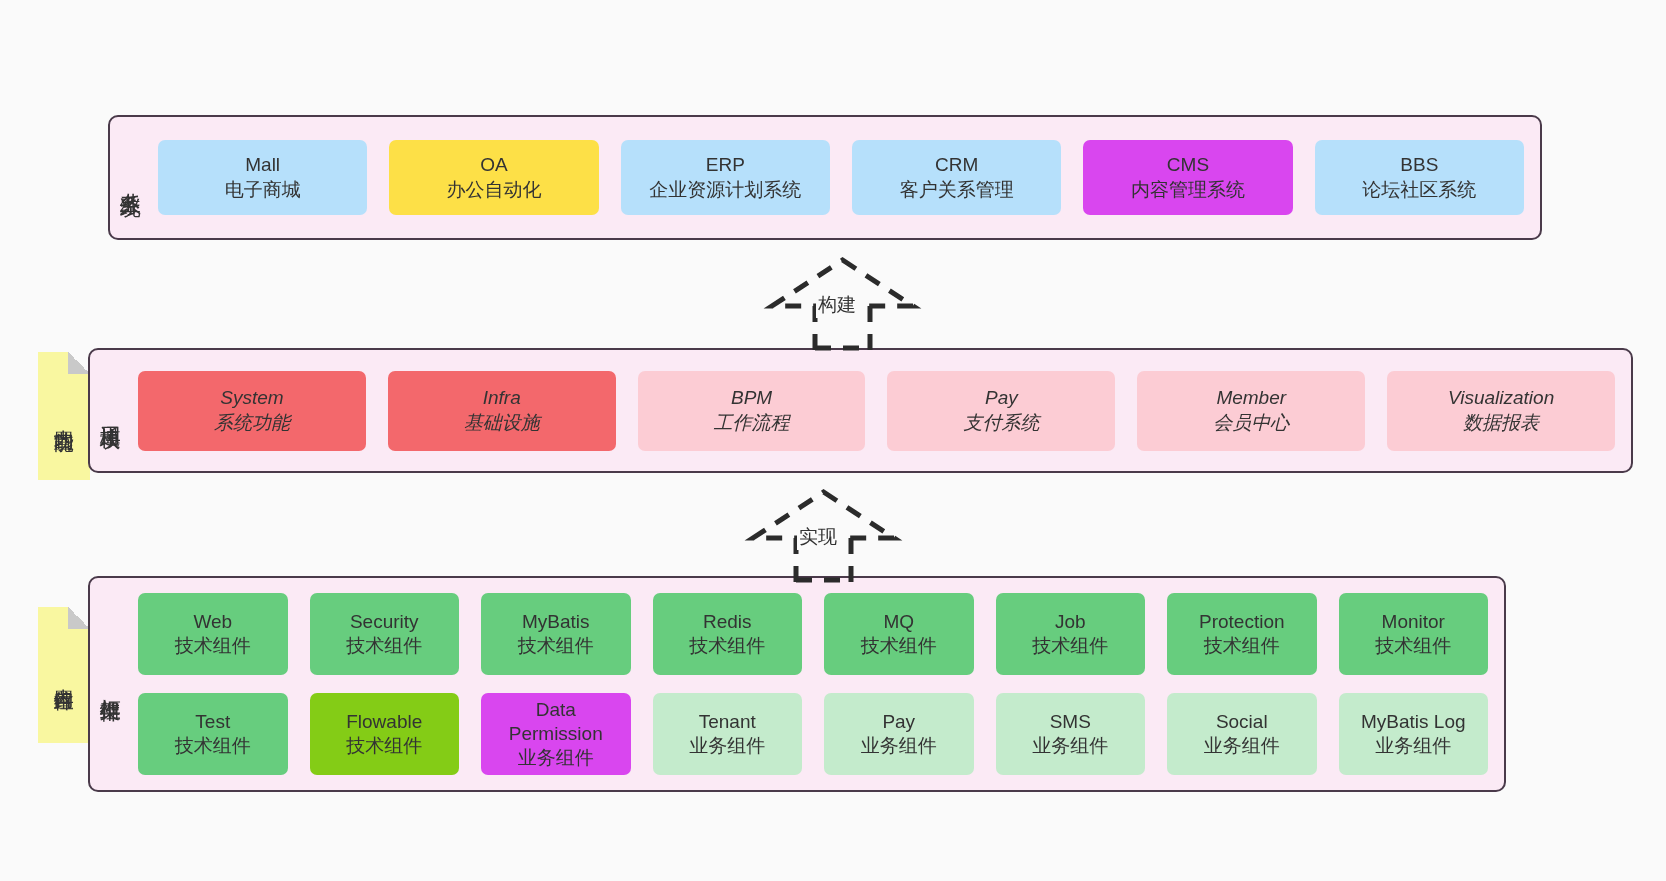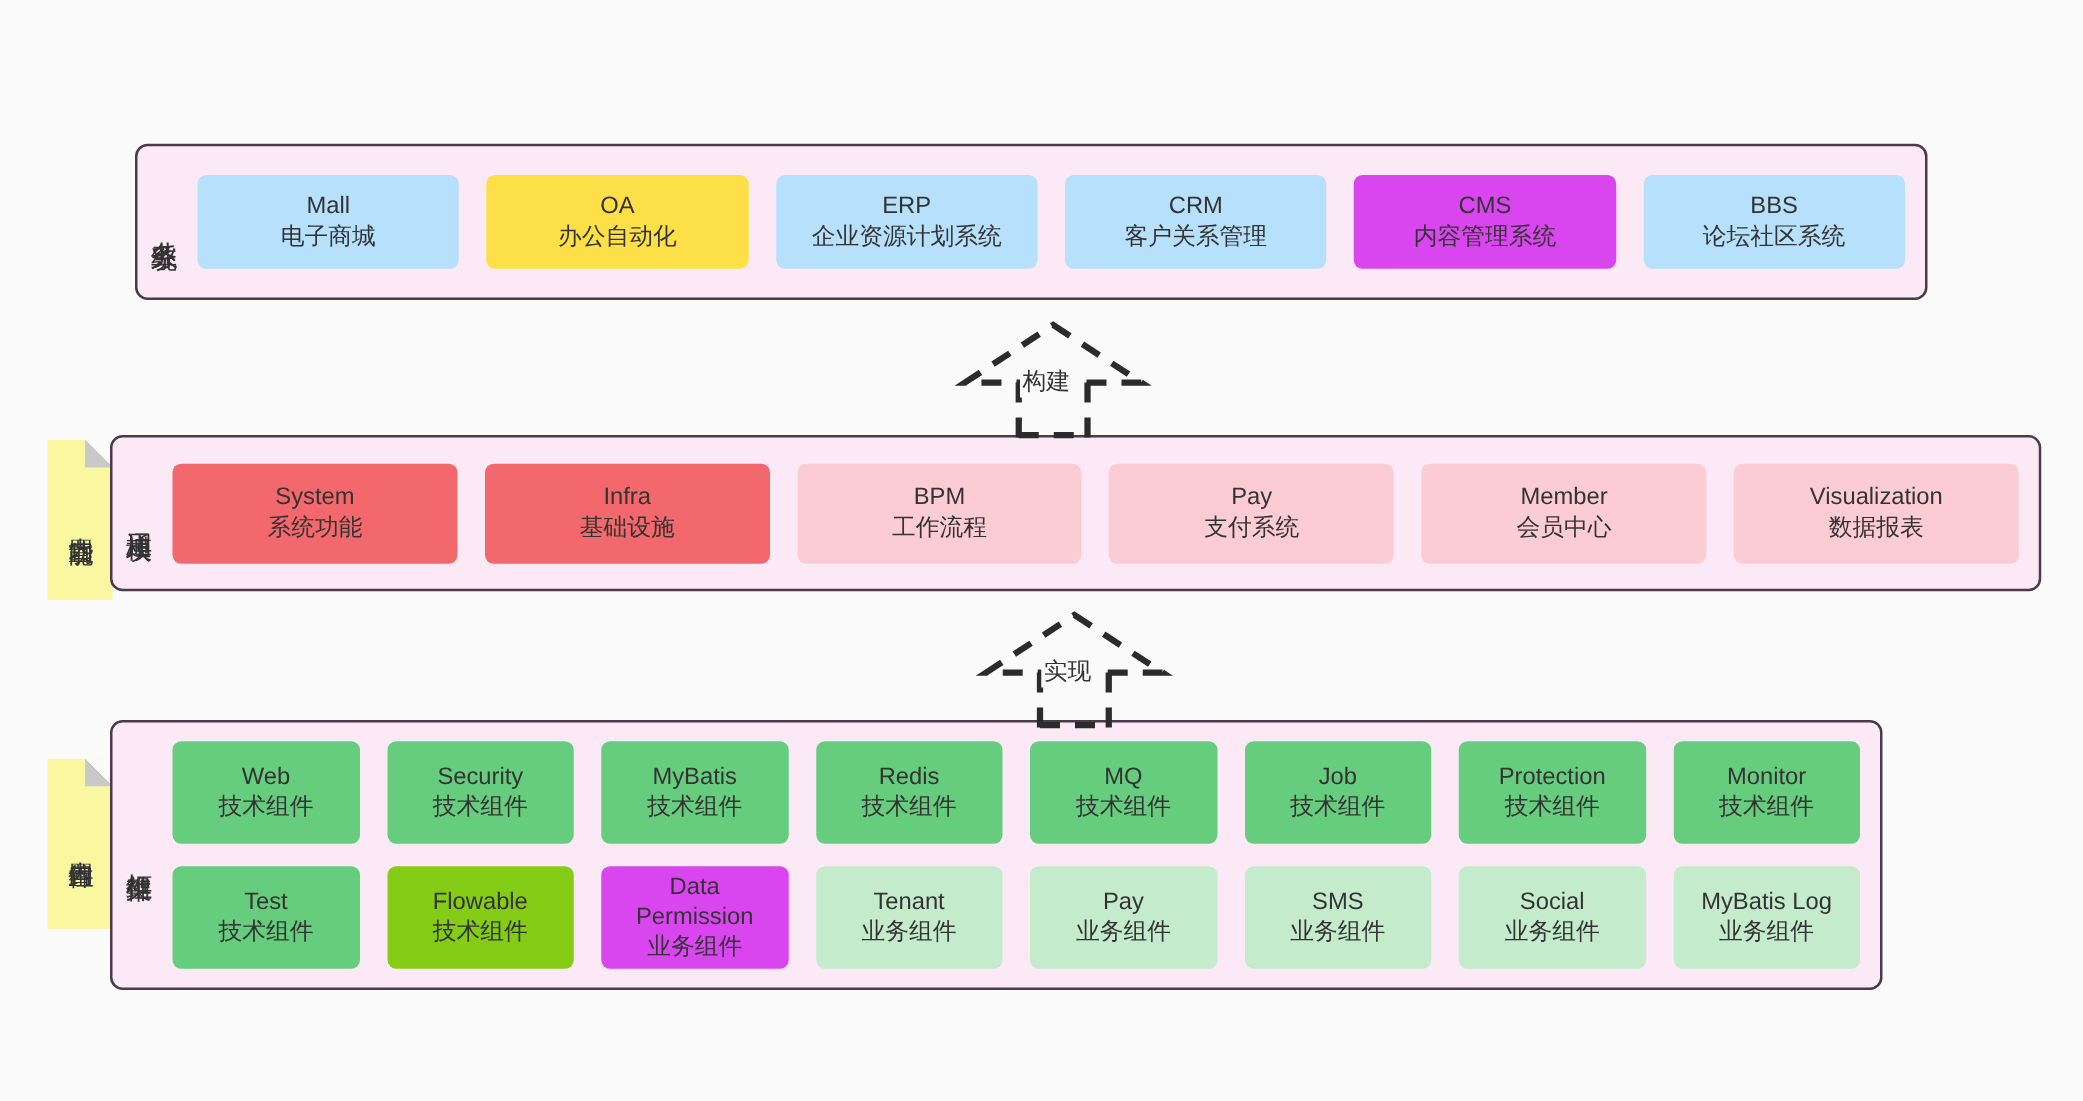--- a/index.html
+++ b/index.html
@@ -90,21 +90,21 @@
     margin-left: 20px;
   }
   #layer-business .cell { height: 75px; }
 
   #layer-common {
     left: 88px;
     top: 348px;
     width: 1545px;
     height: 125px;
   }
-  #layer-common .cell { height: 80px; }
+  #layer-common .cell { height: 80px; font-style: italic; }
 
   #layer-framework {
     left: 88px;
     top: 576px;
     width: 1418px;
     height: 216px;
   }
   #layer-framework .cell { height: 82px; }
   #layer-framework .layer-title { font-size: 21px; }
 
@@ -158,21 +158,21 @@
     position: absolute;
     font-size: 19px;
     color: #333333;
     background: #fafafa;
     padding: 0 2px;
     user-select: none;
     white-space: nowrap;
   }
   #arrow-build { left: 755px; top: 258px; width: 175px; height: 92px; }
   #arrow-build .arrow-label { left: 61px; top: 34px; }
-  #arrow-impl { left: 772px; top: 490px; width: 175px; height: 92px; }
+  #arrow-impl { left: 736px; top: 490px; width: 175px; height: 92px; }
   #arrow-impl .arrow-label { left: 61px; top: 34px; }
 </style>
 </head>
 <body>
 
 <div class="canvas">
 
   <div class="layer" id="layer-business">
     <div class="layer-title">业务系统</div>
     <div class="layer-body">

